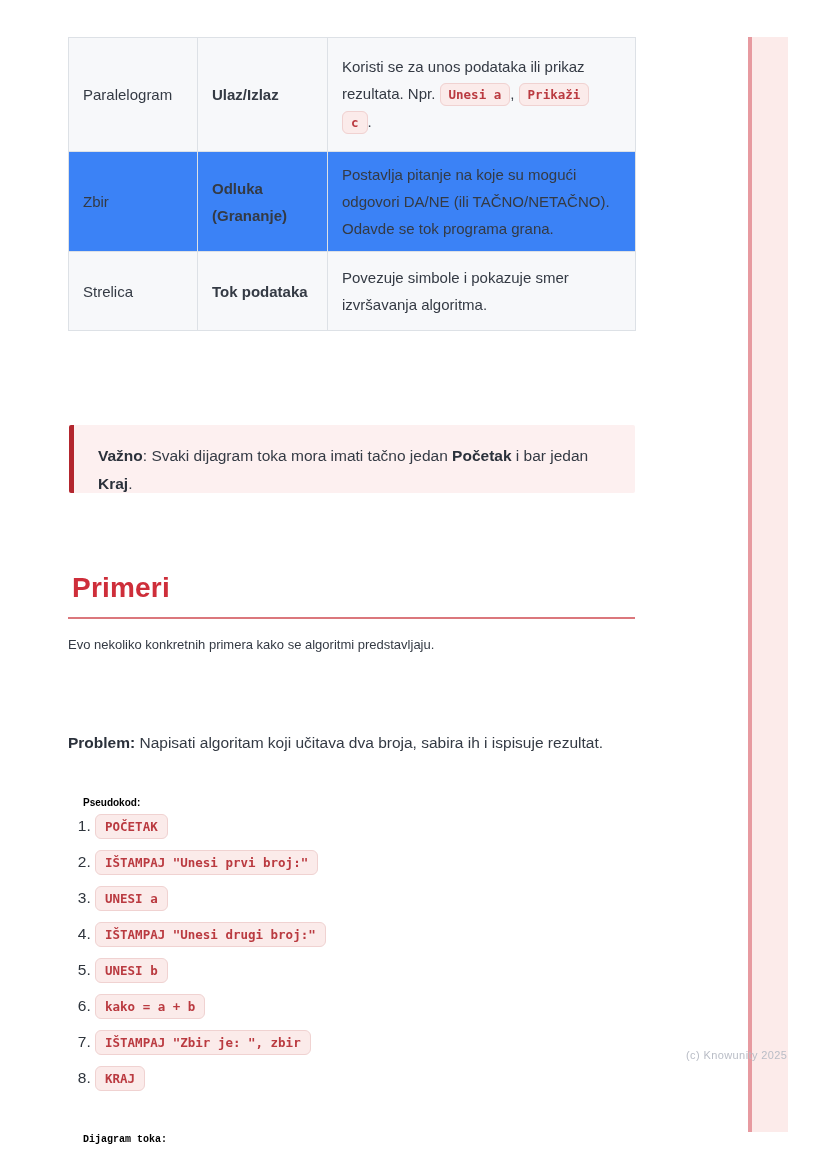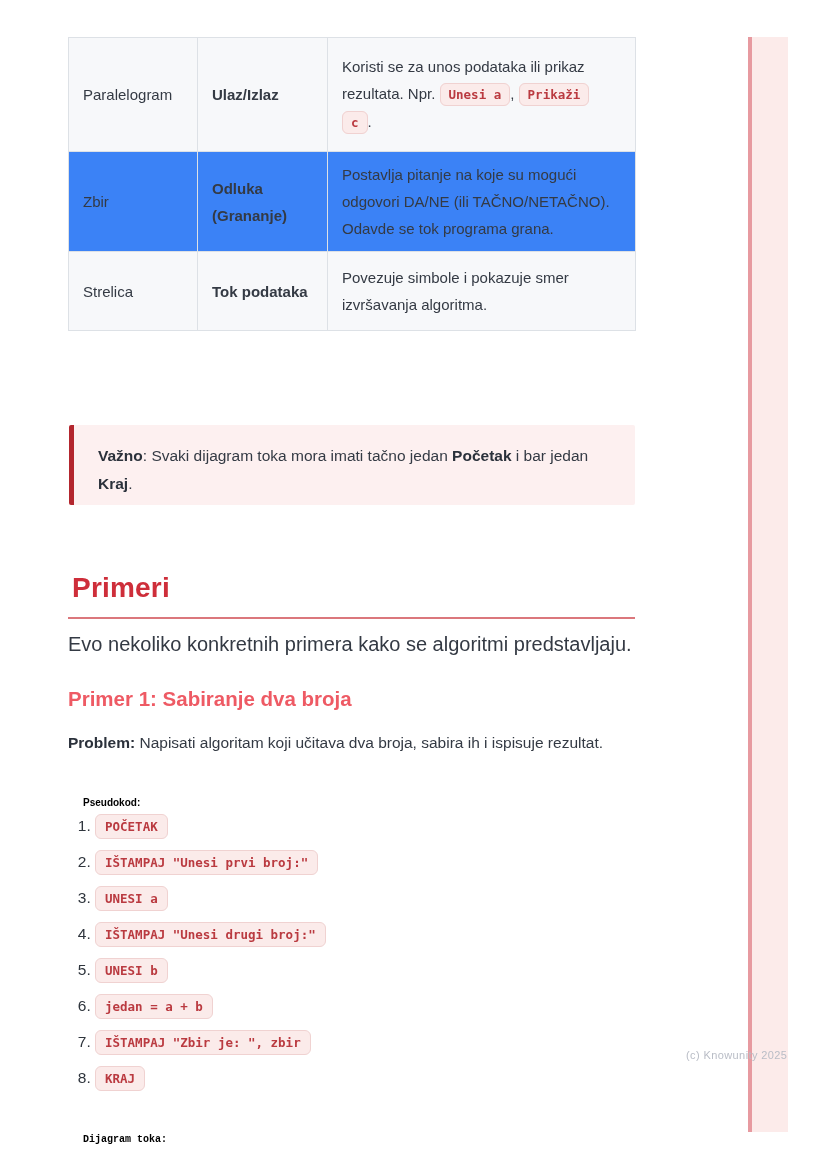--- a/index.html
+++ b/index.html
@@ -19,28 +19,28 @@
   
   .chip{
     font-family:"DejaVu Sans Mono",monospace;font-size:12.5px;font-weight:700;
     color:#ba3a40;background:#fbebea;border:1px solid #f0d2d1;border-radius:6px;
     padding:3px 8px;
     -webkit-box-decoration-break:clone;box-decoration-break:clone;
   }
   ol.steps .chip{display:inline-block;white-space:pre;line-height:17px;padding:3px 9px;}
 
   
-  .callout{position:absolute;left:69px;top:425px;width:566px;height:80px;box-sizing:border-box;
+  .callout{position:absolute;left:69px;top:425px;width:566px;height:68px;box-sizing:border-box;
     background:#fdf0f0;border-left:5px solid #b3262e;border-radius:2px;padding:17px 24px 0 24px;}
   .callout p{margin:0;font-size:15.5px;line-height:28px;color:#343a44;}
   .callout strong,.problem strong{color:#2b313b;}
 
   h2.primeri{position:absolute;left:68px;top:565px;margin:4px;font-size:28px;line-height:38px;font-weight:700;color:#ce2e3a;letter-spacing:.2px;}
   .h2-rule{position:absolute;left:68px;top:617px;width:567px;height:0;border-top:2px solid #db777c;}
-  p.intro{position:absolute;left:68px;top:631px;margin:0;font-size:20px;line-height:27px;color:#343a44;}
+  p.intro{position:absolute;left:68px;top:631px;margin:0;font-size:13px;line-height:27px;color:#343a44;}
   h3.example{position:absolute;left:68px;top:684px;margin:0;font-size:20.5px;line-height:30px;font-weight:700;color:#ee5a64;}
   p.problem{position:absolute;left:68px;top:729px;margin:0;font-size:15.5px;line-height:27px;color:#343a44;}
   p.bold-label{margin:15px;font-size:10px;line-height:27px;font-weight:700;color:#000000;}
   .pseudo-label{position:absolute;left:68px;top:774px;}
   ol.steps{position:absolute;left:68px;top:814px;margin:0;padding:0 0 0 27px;}
   ol.steps li{margin:0 0 11px 0;font-size:15.5px;line-height:23.5px;color:#2f353d;}
   ol.steps li::marker{color:#2f353d;}
   .diagram-label{position:absolute;left:68px;top:1111px;font-family:Liberation Mono, monospace;}
 
   .accent-bar{position:absolute;left:748px;top:37px;width:40px;height:1095px;box-sizing:border-box;
@@ -79,33 +79,32 @@
 
   <div class="callout">
     <p><strong>Važno</strong><span>: Svaki dijagram toka mora imati tačno jedan </span><strong>Početak</strong><span> i bar jedan </span><strong>Kraj</strong><span>.</span></p>
   </div>
 
   <h2 class="primeri">Primeri</h2>
   <div class="h2-rule"></div>
 
   <p class="intro">Evo nekoliko konkretnih primera kako se algoritmi predstavljaju.</p>
 
-  <h3 class="example">Primer 1: Sabiranje dva broja</h3>
 
   <p class="problem"><strong>Problem:</strong><span> Napisati algoritam koji učitava dva broja, sabira ih i ispisuje rezultat.</span></p>
 
   <p class="bold-label pseudo-label">Pseudokod:</p>
 
   <ol class="steps">
     <li><code class="chip">POČETAK</code></li>
     <li><code class="chip">IŠTAMPAJ "Unesi prvi broj:"</code></li>
     <li><code class="chip">UNESI a</code></li>
     <li><code class="chip">IŠTAMPAJ "Unesi drugi broj:"</code></li>
     <li><code class="chip">UNESI b</code></li>
-    <li><code class="chip">jedan = a + b</code></li>
+    <li><code class="chip">kako = a + b</code></li>
     <li><code class="chip">IŠTAMPAJ "Zbir je: ", zbir</code></li>
     <li><code class="chip">KRAJ</code></li>
   </ol>
 
   <p class="bold-label diagram-label">Dijagram toka:</p>
 
   <div class="accent-bar"></div>
   <div class="watermark">(c) Knowunity 2025</div>
 
 </div>

